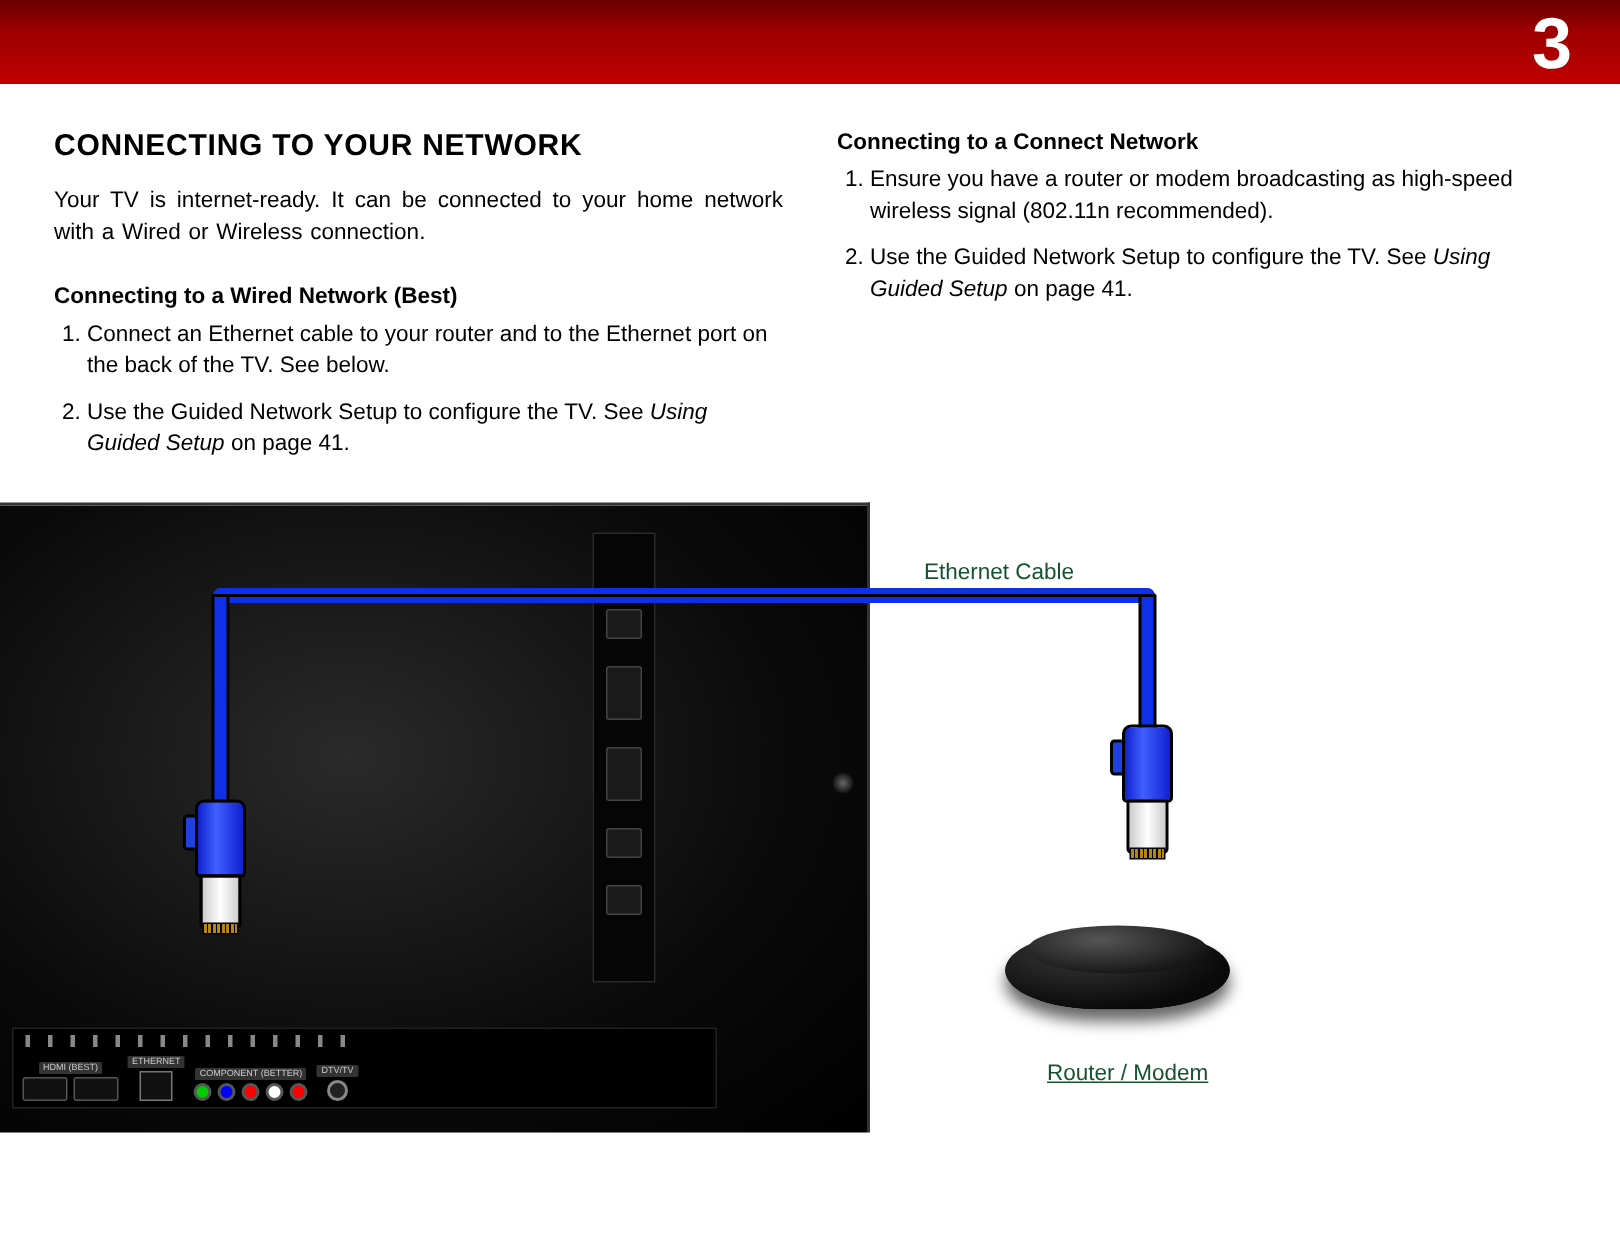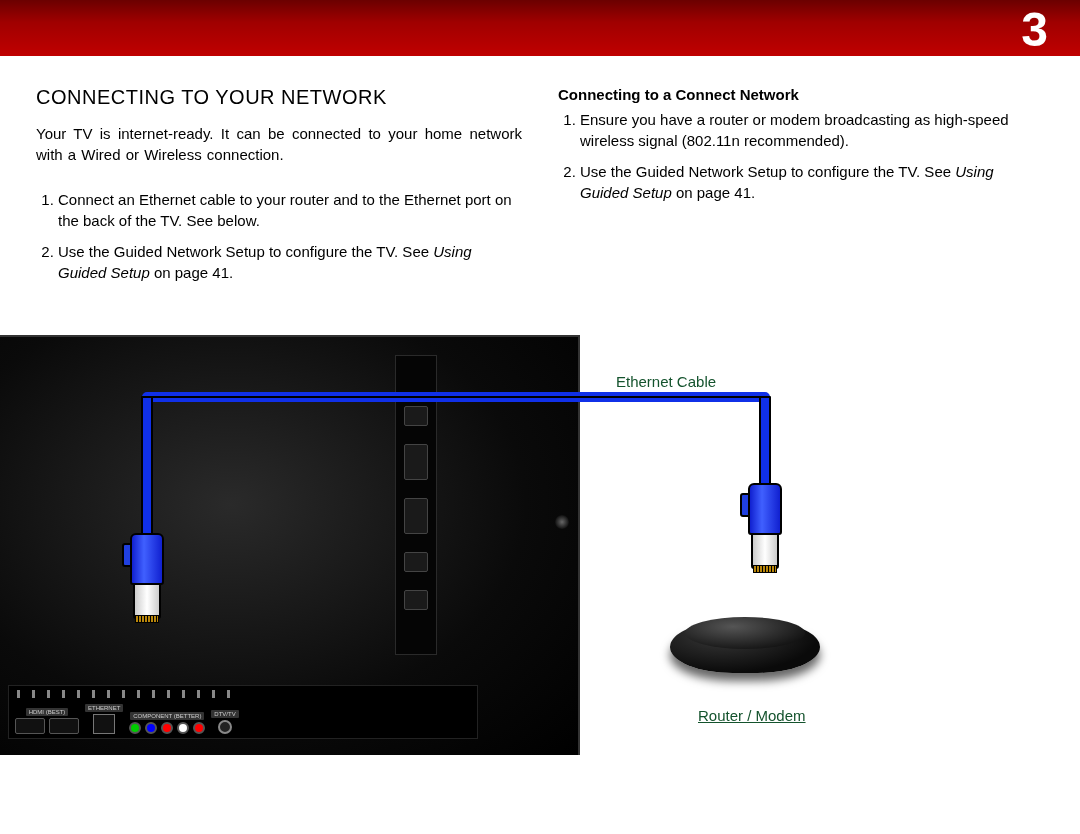--- a/index.html
+++ b/index.html
@@ -30,21 +30,21 @@
     padding: 30px 36px 0 36px;
     display: flex;
     gap: 36px;
   }
   .col {
     flex: 1;
     min-width: 0;
   }
   h1.section-title {
     font-size: 20px;
-    font-weight: 400;
+    font-weight: 700;
     letter-spacing: 0.5px;
     margin-bottom: 14px;
     text-transform: uppercase;
     font-family: Arial, sans-serif;
   }
   p.intro {
     font-size: 15px;
     line-height: 1.4;
     text-align: justify;
     margin-bottom: 24px;
@@ -276,20 +276,21 @@
 
 <div class="header-band">
   <div class="chapter-number">3</div>
 </div>
 
 <div class="content">
   <div class="col">
     <h1 class="section-title">CONNECTING TO YOUR NETWORK</h1>
     <p class="intro">Your TV is internet-ready. It can be connected to your home network with a Wired or Wireless connection.</p>
 
+    <h2 class="sub">Connecting to a Wired Network (Best)</h2>
     <ol class="steps">
       <li>Connect an Ethernet cable to your router and to the Ethernet port on the back of the TV. See below.</li>
       <li>
         <span>Use the Guided Network Setup to configure the TV. See </span><span class="italic">Using Guided Setup</span><span> on page 41.</span>
       </li>
     </ol>
   </div>
 
   <div class="col">
     <h2 class="sub">Connecting to a Connect Network</h2>

